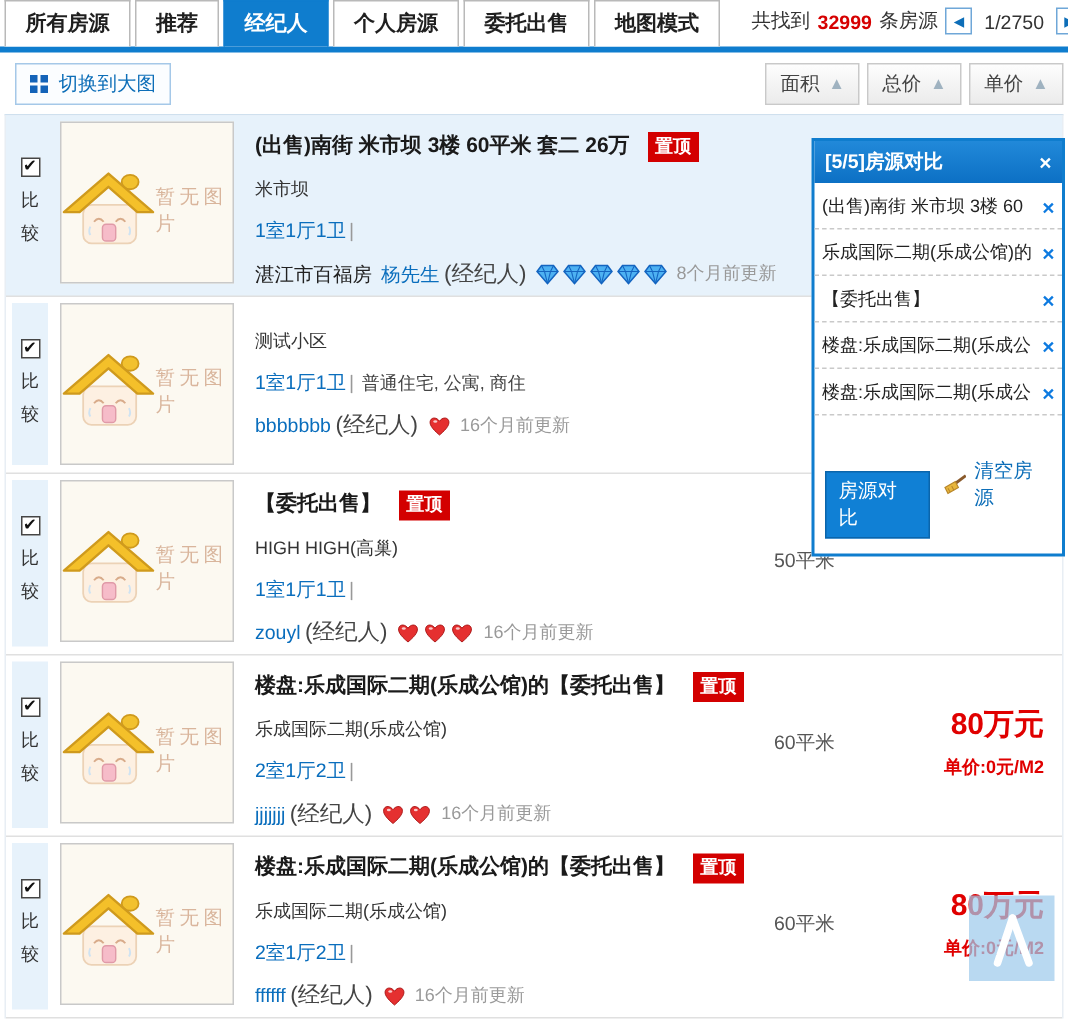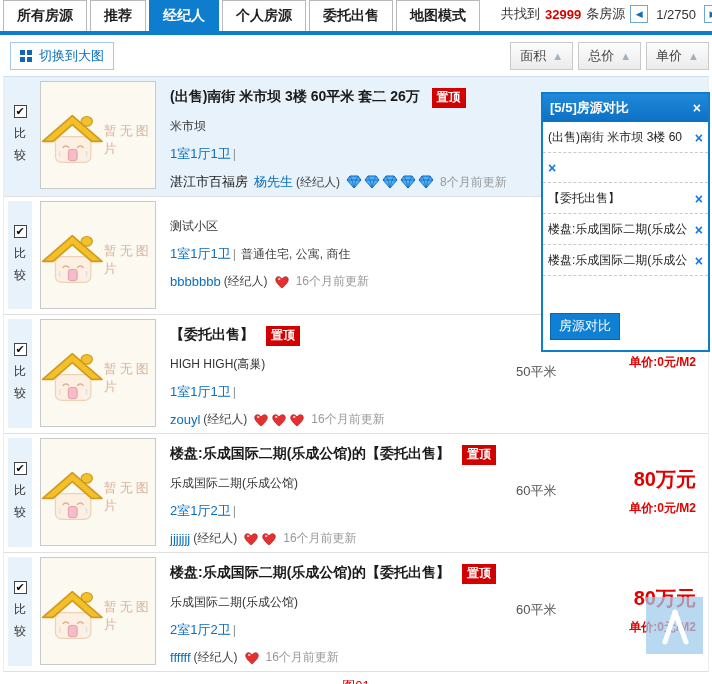--- a/index.html
+++ b/index.html
@@ -49,21 +49,21 @@
   .badge { display:inline-block; background:#d30000; color:#fff; font-size:12px; font-weight:bold;
            padding:1px 5px 2px; margin-left:8px; }
   .subtitle { font-size:12px; color:#333; margin-top:10px; }
   .rooms-line { margin-top:10px; font-size:13px; }
   .rooms { color:#0a6ebd; }
   .pipe { color:#999; margin:0 5px 0 2px; }
   .extra { color:#444; font-size:12px; }
   .agent-line { margin-top:10px; font-size:13px; color:#333; display:flex; align-items:center; }
   .agent-prefix { color:#222; margin-right:6px; }
   .agent { color:#0a6ebd; cursor:pointer; }
-  .agent-suffix { color:#444; font-size:12px; margin-left:3px; }
+  .agent-suffix { color:#444; font-size:15px; margin-left:3px; }
   .credit-icons { display:inline-flex; gap:2px; margin:0 6px; align-items:center; }
   .updated { color:#999; font-size:12px; }
   .area { width:64px; font-size:13px; color:#555; align-self:center; margin-top:-4px; }
   .price-col { width:128px; text-align:right; padding:28px 12px 0 0; }
   .price { font-size:20px; font-weight:bold; color:#e00000; }
   .unit-price { font-size:12px; font-weight:bold; color:#e00000; margin-top:7px; }
 
   
   .panel { position:absolute; left:541px; top:92px; width:169px; border:2px solid #0f7dce; background:#fff; z-index:20; }
   .panel-header { background:linear-gradient(#2189d9,#0c70c4); color:#fff; font-weight:bold; font-size:13px;
@@ -410,40 +410,50 @@
       <span>[5/5]房源对比</span>
       <span class="panel-close">×</span>
     </div>
     <div id="panel-items">
   <div class="panel-item">
     <span class="panel-item-text">(出售)南街 米市坝 3楼 60</span>
     <span class="panel-item-close">×</span>
   </div>
 
   <div class="panel-item">
+    <span class="panel-item-text">乐成国际二期(乐成公馆)的</span>
     <span class="panel-item-close">×</span>
   </div>
 
   <div class="panel-item">
     <span class="panel-item-text">【委托出售】</span>
     <span class="panel-item-close">×</span>
   </div>
 
   <div class="panel-item">
     <span class="panel-item-text">楼盘:乐成国际二期(乐成公</span>
     <span class="panel-item-close">×</span>
   </div>
 
   <div class="panel-item">
     <span class="panel-item-text">楼盘:乐成国际二期(乐成公</span>
     <span class="panel-item-close">×</span>
   </div>
 </div>
     <div class="panel-footer">
       <span class="compare-btn">房源对比</span>
+      <span class="clear-link">
+        <svg width="16" height="14" viewBox="0 0 16 14">
+            <line x1="15" y1="1" x2="7" y2="7" stroke="#8a5a2b" stroke-width="2"></line>
+            <polygon points="8,5 1,9 3,13 10,9" fill="#e8b63c" stroke="#b8862a" stroke-width="0.8"></polygon>
+            <line x1="3" y1="9.5" x2="4.5" y2="12" stroke="#b8862a" stroke-width="0.7"></line>
+            <line x1="5.5" y1="8" x2="7" y2="10.8" stroke="#b8862a" stroke-width="0.7"></line>
+          </svg>
+        <span>清空房源</span>
+      </span>
     </div>
   </div>
 
   <div class="back-top">
     <svg width="40" height="40" viewBox="0 0 40 40">
         <path d="M20 6 L10 36" stroke="#ffffff" stroke-width="5" fill="none" stroke-linecap="round"></path>
         <path d="M20 6 L31 36" stroke="#ffffff" stroke-width="5" fill="none" stroke-linecap="round"></path>
       </svg>
   </div>
 

